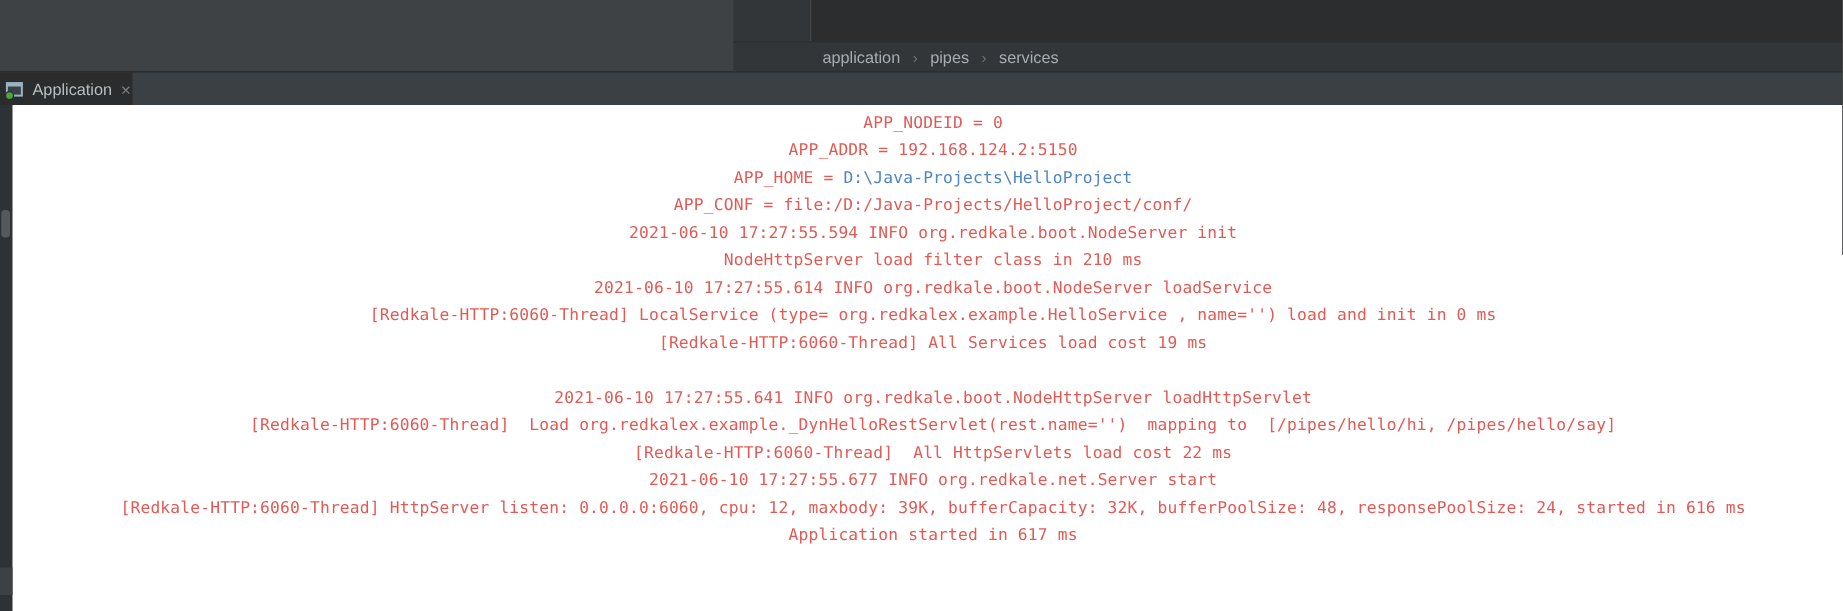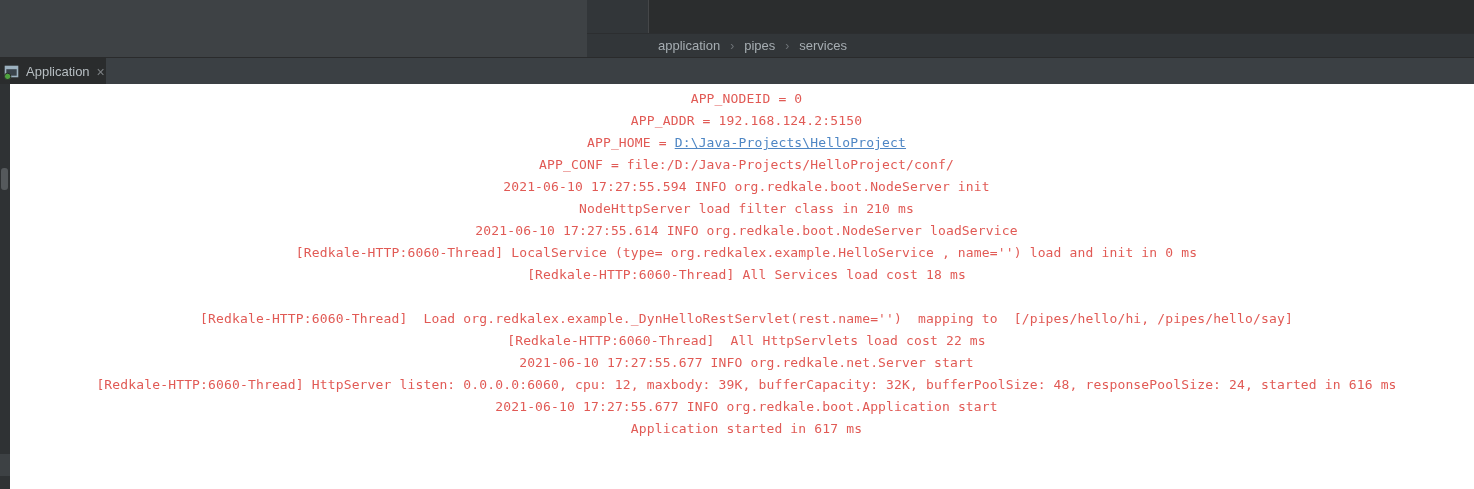--- a/index.html
+++ b/index.html
@@ -86,21 +86,21 @@
     position: absolute; left: 19px; top: 4px; right: 0;
     font-family: "DejaVu Sans Mono", "Liberation Mono", monospace;
     font-size: 13px;
     letter-spacing: 0.15px;
     color: #e15a55;
   }
   .log-line {
     height: 22px; line-height: 22px; white-space: pre;
   }
   .log-link {
-    color: #4e86c4; text-decoration: underline; cursor: pointer;
+    color: #4e86c4; cursor: pointer;
   }
   
   .tab-icon { width: 16px; height: 16px; display: inline-block; flex: 0 0 16px; }
 </style>
 </head>
 <body>
 
 <div id="screen">
 
   <div class="editor-panel"></div>
@@ -137,24 +137,24 @@
     </div>
     <div class="console-log">
         <div class="log-line">APP_NODEID = 0</div>
         <div class="log-line">APP_ADDR = 192.168.124.2:5150</div>
         <div class="log-line"><span>APP_HOME = </span><span class="log-link">D:\Java-Projects\HelloProject</span></div>
         <div class="log-line">APP_CONF = file:/D:/Java-Projects/HelloProject/conf/</div>
         <div class="log-line">2021-06-10 17:27:55.594 INFO org.redkale.boot.NodeServer init</div>
         <div class="log-line">NodeHttpServer load filter class in 210 ms</div>
         <div class="log-line">2021-06-10 17:27:55.614 INFO org.redkale.boot.NodeServer loadService</div>
         <div class="log-line">[Redkale-HTTP:6060-Thread] LocalService (type= org.redkalex.example.HelloService , name='') load and init in 0 ms</div>
-        <div class="log-line">[Redkale-HTTP:6060-Thread] All Services load cost 18 ms</div>
+        <div class="log-line">[Redkale-HTTP:6060-Thread] All Services load cost 19 ms</div>
         <div class="log-line"></div>
+        <div class="log-line">2021-06-10 17:27:55.641 INFO org.redkale.boot.NodeHttpServer loadHttpServlet</div>
         <div class="log-line">[Redkale-HTTP:6060-Thread]  Load org.redkalex.example._DynHelloRestServlet(rest.name='')  mapping to  [/pipes/hello/hi, /pipes/hello/say]</div>
         <div class="log-line">[Redkale-HTTP:6060-Thread]  All HttpServlets load cost 22 ms</div>
         <div class="log-line">2021-06-10 17:27:55.677 INFO org.redkale.net.Server start</div>
         <div class="log-line">[Redkale-HTTP:6060-Thread] HttpServer listen: 0.0.0.0:6060, cpu: 12, maxbody: 39K, bufferCapacity: 32K, bufferPoolSize: 48, responsePoolSize: 24, started in 616 ms</div>
-        <div class="log-line">2021-06-10 17:27:55.677 INFO org.redkale.boot.Application start</div>
         <div class="log-line">Application started in 617 ms</div>
       </div>
   </div>
 
 </div>
 
 </body></html>

